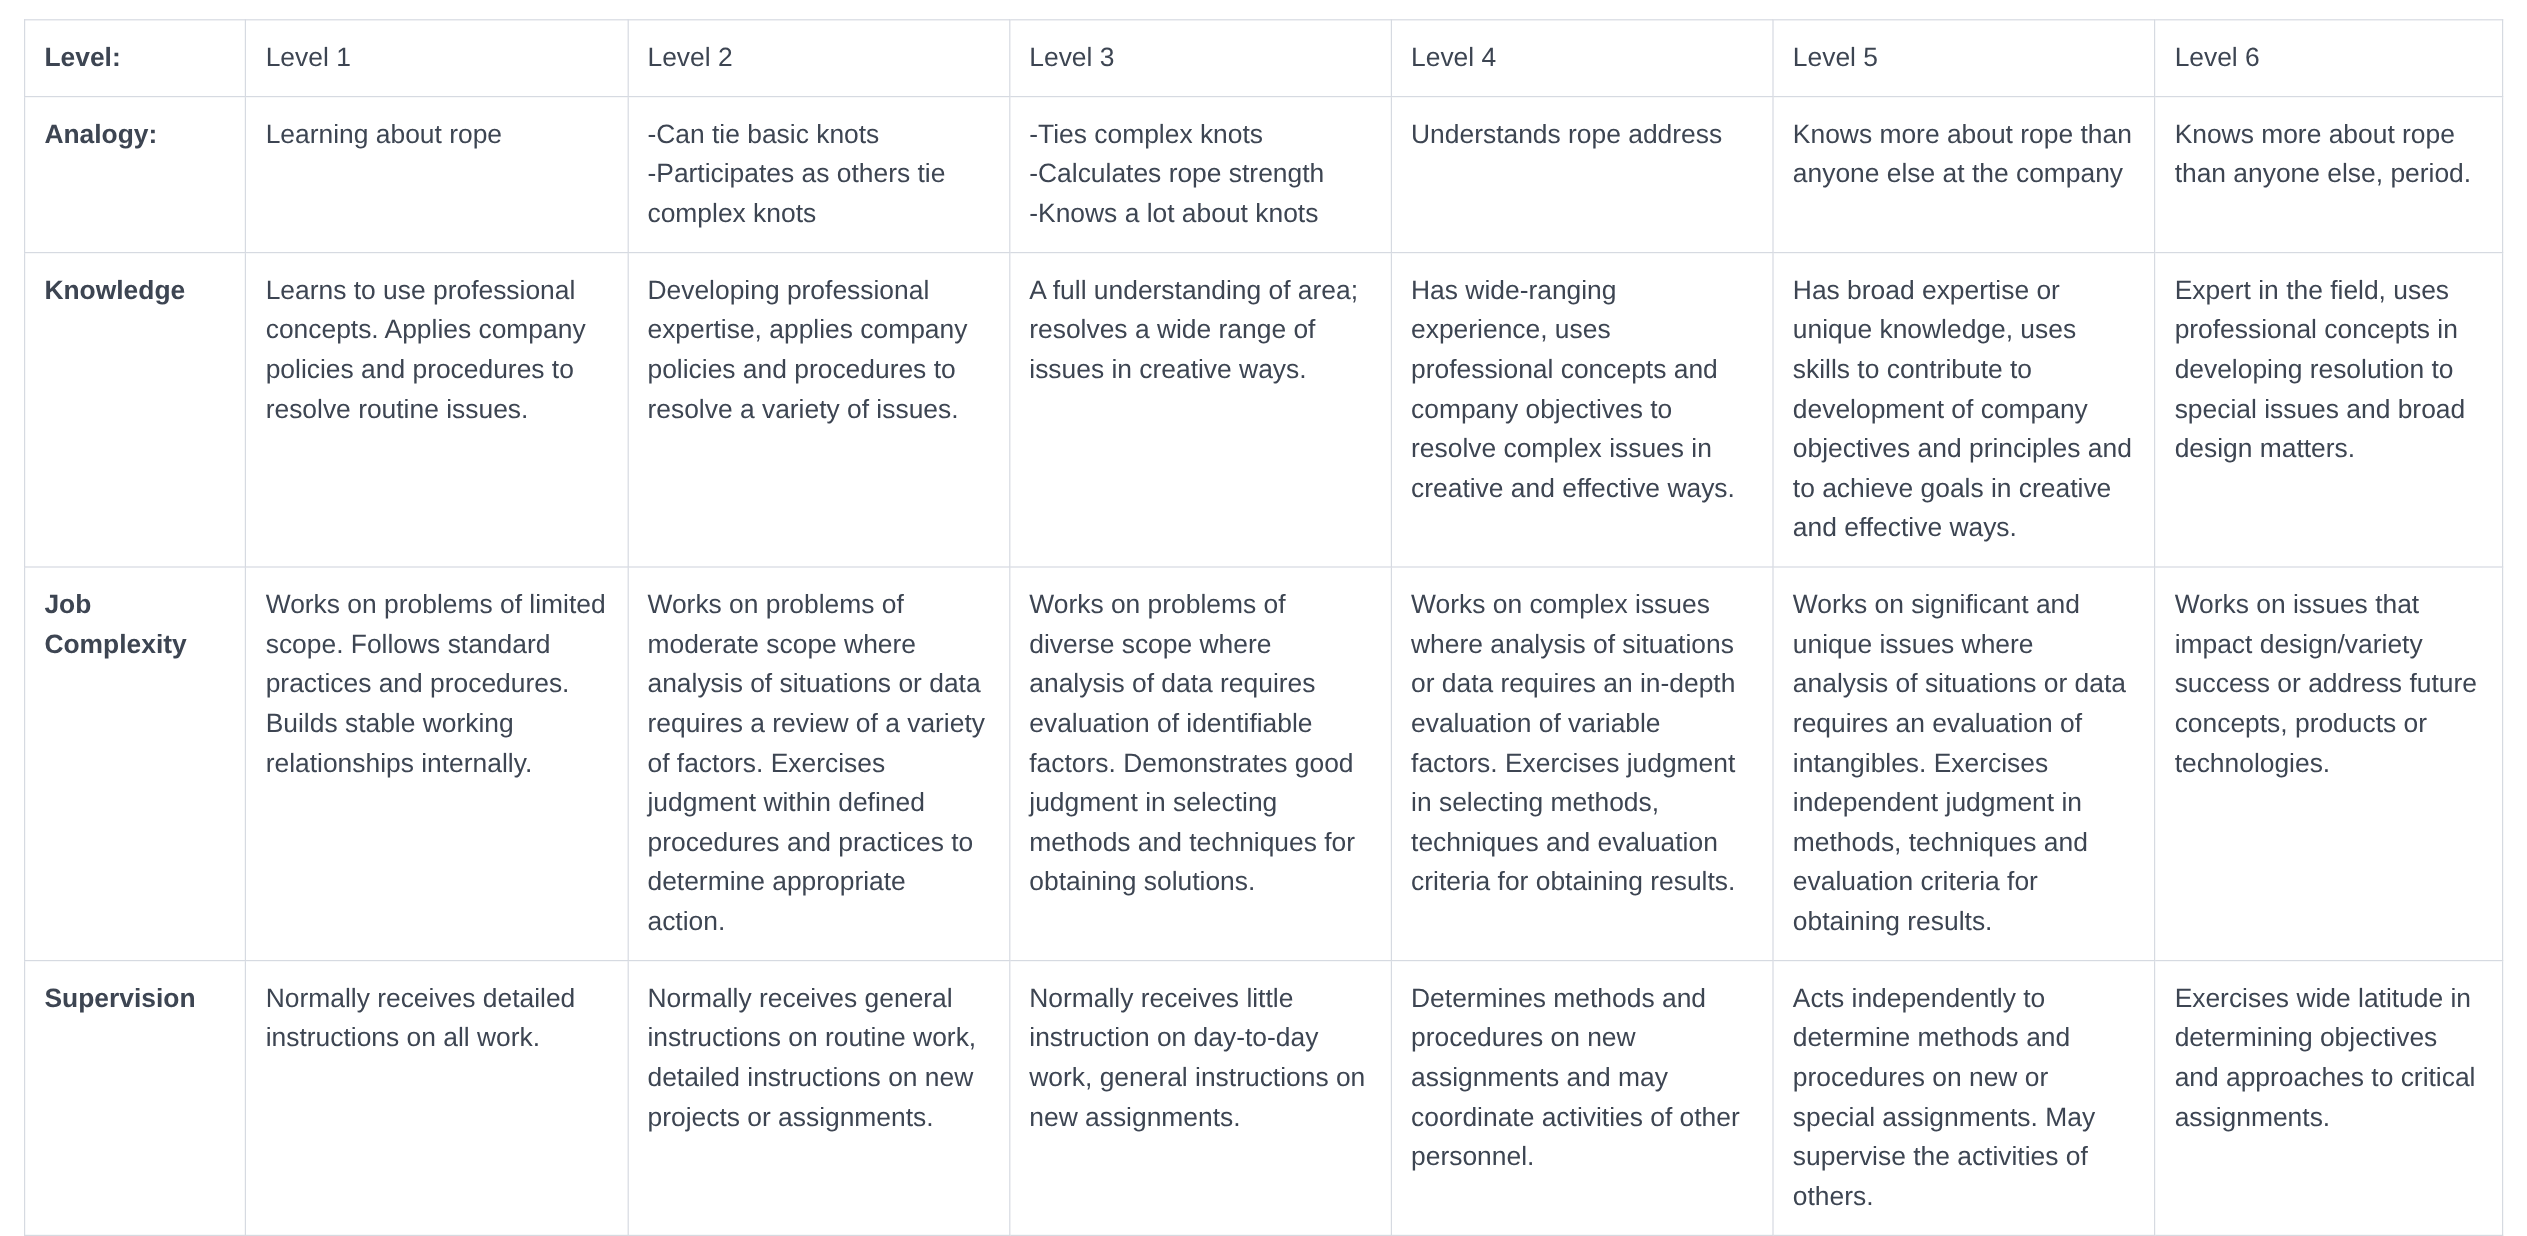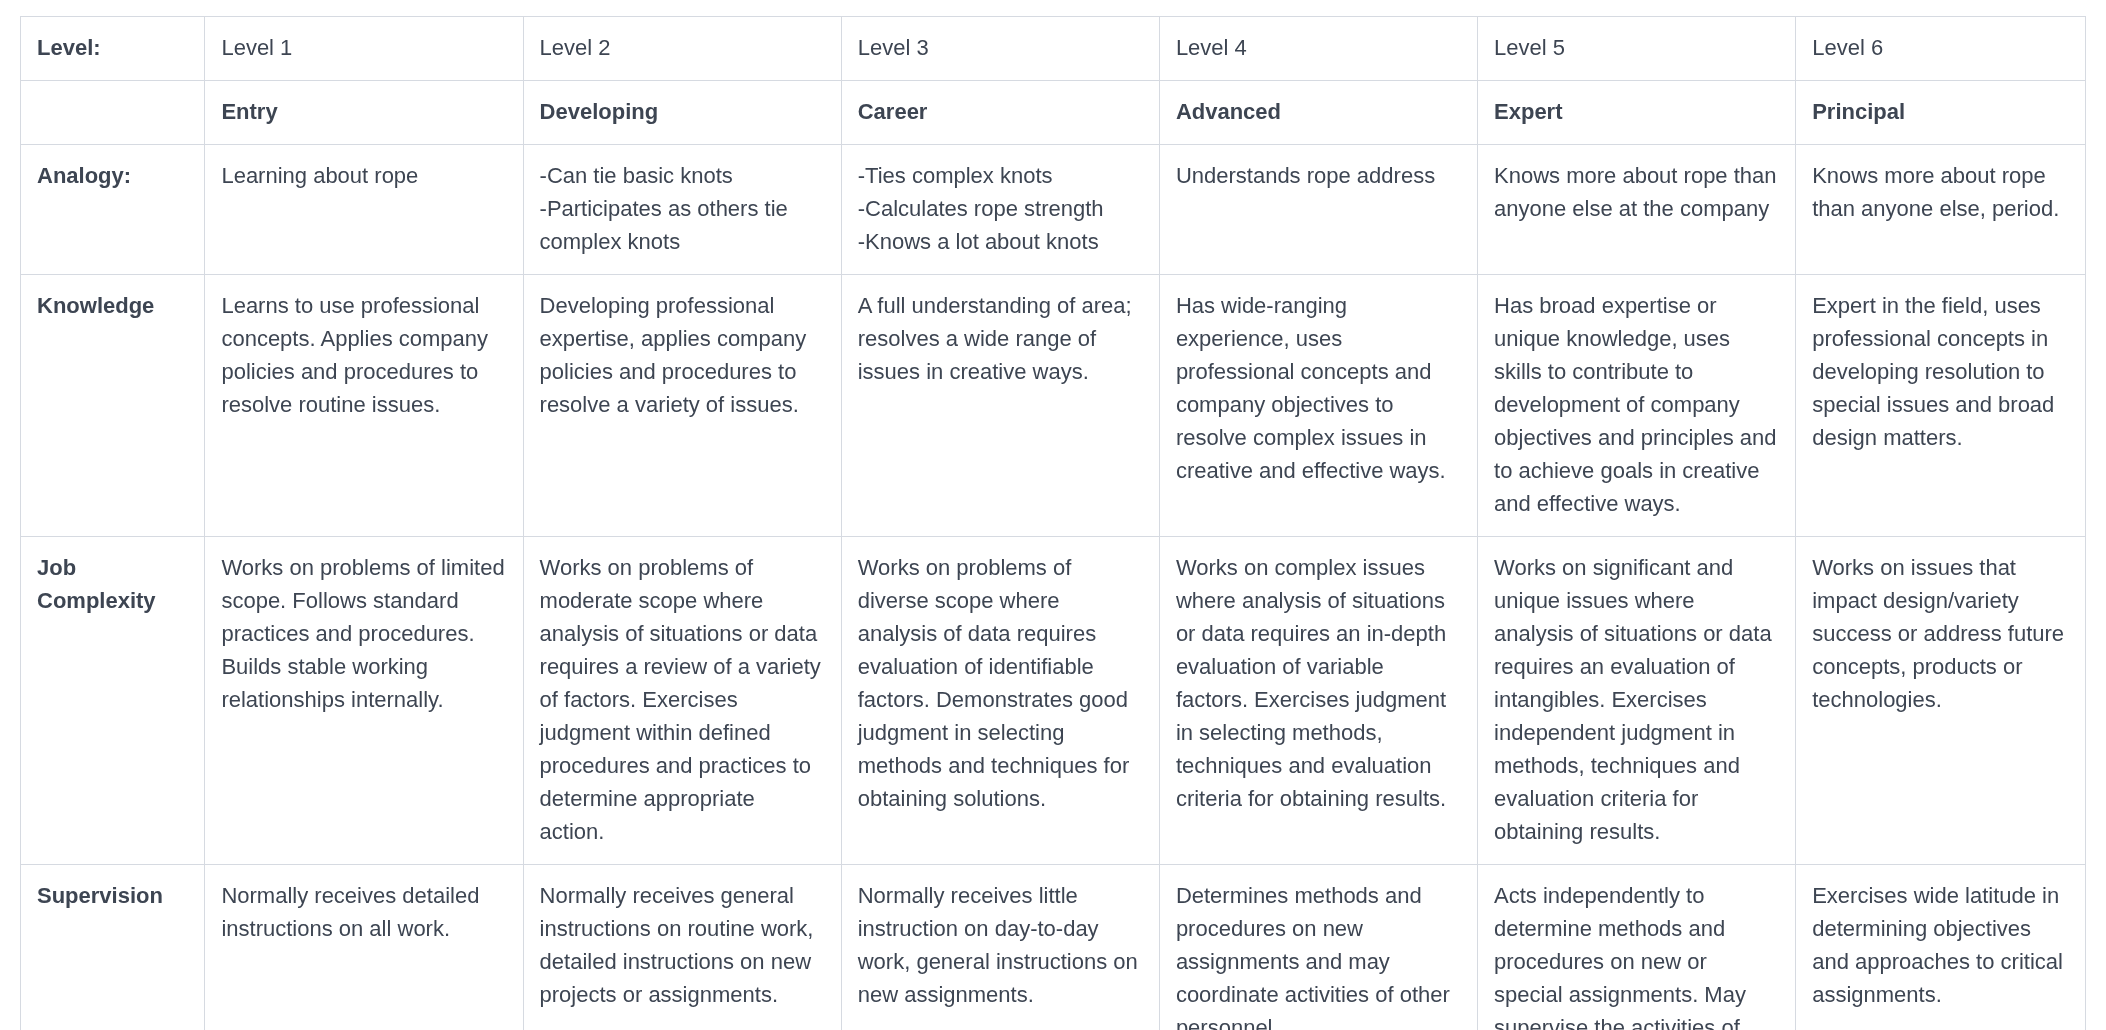--- a/index.html
+++ b/index.html
@@ -68,29 +68,20 @@
     </colgroup>
     <tbody>
       <tr class="hdr-row">
         <td class="hdr-label">Level:</td>
         <td class="hdr-level">Level 1</td>
         <td class="hdr-level">Level 2</td>
         <td class="hdr-level">Level 3</td>
         <td class="hdr-level">Level 4</td>
         <td class="hdr-level">Level 5</td>
         <td class="hdr-level">Level 6</td>
-      </tr>
-      <tr class="sub-row">
-        <td class="sub-label empty"></td>
-        <td class="sub-level">Entry</td>
-        <td class="sub-level">Developing</td>
-        <td class="sub-level">Career</td>
-        <td class="sub-level">Advanced</td>
-        <td class="sub-level">Expert</td>
-        <td class="sub-level">Principal</td>
       </tr>
 
       <tr>
         <td class="row-label">Analogy:</td>
         <td class="cell-lines">
             <span>Learning about rope</span>
           </td>
         <td class="cell-lines">
             <span>-Can tie basic knots</span>
             <span>-Participates as others tie complex knots</span>

